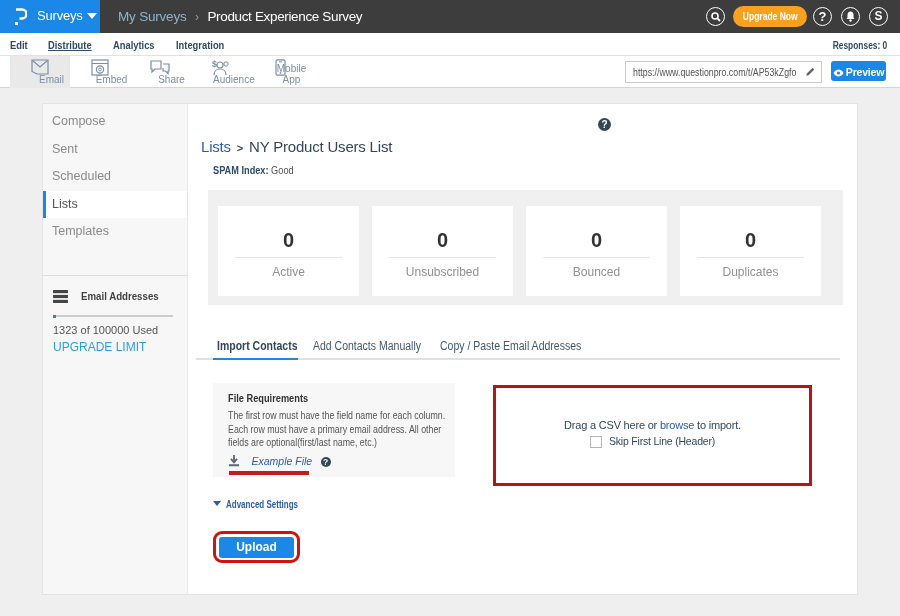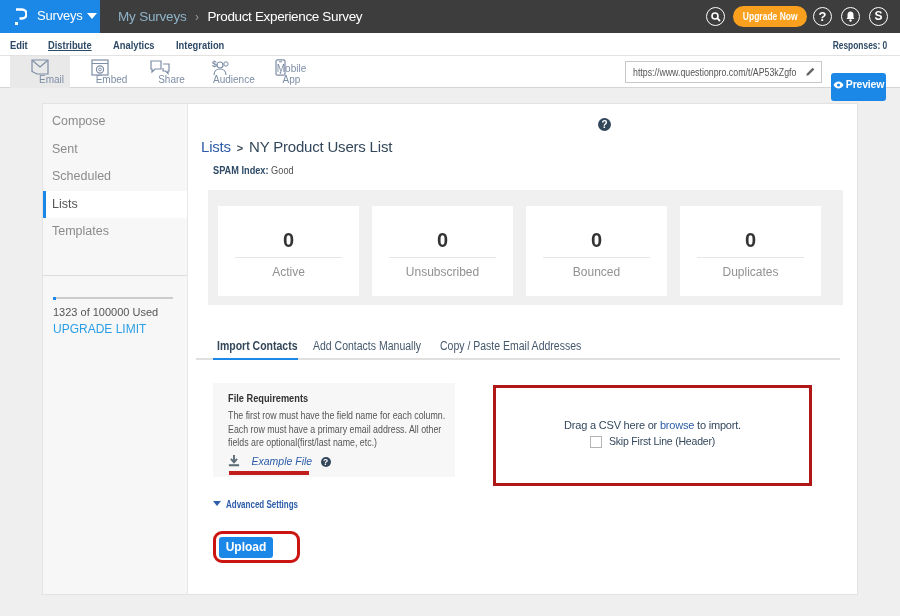--- a/index.html
+++ b/index.html
@@ -26,21 +26,21 @@
 
 
 #toolbar { position:absolute; left:0; top:55px; width:900px; height:33px; background:#fff; border-top:1px solid #e2e2e2; border-bottom:1px solid #d5d5d5; }
 .ttab { position:absolute; top:0; width:60px; height:32px; text-align:center; }
 .ttab .lbl { position:absolute; bottom:3px; width:100%; font-size:10px; color:#7d8da5;padding-left:23px; }
 .ttab svg { margin-top:3px; }
 .ttab.sel { background:#e9e9e9; }
 #urlbox { position:absolute; left:625px; top:5px; width:197px; height:22px; background:#fff; border:1px solid #c9c9c9; font-size:11px; color:#555; line-height:20px; padding-left:7px; overflow:hidden; }
 #urlbox .u { display:inline-block; transform:scaleX(0.8); transform-origin:0 50%; white-space:nowrap; }
 #urlbox svg { position:absolute; right:5px; top:4px; }
-#previewbtn { position:absolute; left:831px; top:5px; width:55px; height:28px; background:#1b87e6; border-radius:3px; color:#fff; font-size:10.5px; font-weight:bold; text-align:center; line-height:22px; letter-spacing:-0.2px;margin-top:12px; }
+#previewbtn { position:absolute; left:831px; top:5px; width:55px; height:20px; background:#1b87e6; border-radius:3px; color:#fff; font-size:10.5px; font-weight:bold; text-align:center; line-height:22px; letter-spacing:-0.2px; }
 
 
 #card { position:absolute; left:42px; top:103px; width:816px; height:492px; background:#fff; border:1px solid #e3e3e3; }
 #sidebar { position:absolute; left:0; top:0; width:145px; height:490px; background:#f7f7f7; border-right:1px solid #e8e8e8; }
 .sitem { position:relative; height:27.5px; line-height:27.5px; padding-left:9px; font-size:12.5px; color:#8b8b8b; }
 .sitem.sel { background:#fff; color:#555; border-left:3px solid #1b87e6; padding-left:6px; }
 #sidebar .menu { padding-top:4px; }
 #sdiv { position:absolute; left:0; top:171px; width:100%; border-top:1px solid #ddd; }
 #eablock { position:absolute; left:10px; top:182px; width:130px; }
 #eatitle { display:inline-block; font-size:11px; font-weight:bold; color:#444; transform:scaleX(0.88); transform-origin:0 50%; white-space:nowrap; }
@@ -83,21 +83,21 @@
 #droparea .l1 { margin-top:31px; text-align:center; font-size:11px; letter-spacing:-0.2px; color:#33475b; }
 #droparea .l1 a { color:#2d5ca8; text-decoration:none; }
 #droparea .l2 { margin-top:4px; text-align:center; font-size:10.5px; letter-spacing:-0.2px; color:#33475b; }
 #droparea .cb { display:inline-block; width:12px; height:12px; border:1px solid #b5b5b5; vertical-align:-3px; margin-right:7px; background:#fff; }
 
 #advanced { position:absolute; left:24px; top:395px; font-size:10px; color:#2d5ca8; font-weight:bold; }
 #advanced .tx { display:inline-block; transform:scaleX(0.8); transform-origin:0 50%; white-space:nowrap; }
 #advanced .ar { display:inline-block; vertical-align:2px; margin-right:5px; width:0; height:0; border-left:4px solid transparent; border-right:4px solid transparent; border-top:5px solid #2d5ca8; }
 
 #uploadring { position:absolute; left:24px; top:427px; width:87px; height:32px; border:3px solid #cc1411; border-radius:9px; }
-#uploadbtn { position:absolute; left:3px; top:2.5px; width:54px; height:21px; background:#1b87e6; border-radius:3px; color:#fff; font-size:12px; font-weight:bold; text-align:center; line-height:21px; }
+#uploadbtn { position:absolute; left:3px; top:2.5px; width:75px; height:21px; background:#1b87e6; border-radius:3px; color:#fff; font-size:12px; font-weight:bold; text-align:center; line-height:21px; }
 </style>
 </head>
 <body>
 <div id="navbar">
   <div id="crumb">My Surveys <span class="sep">›</span> <span class="cur">Product Experience Survey</span></div>
   <div id="logo">
     <svg width="13" height="18" viewBox="0 0 13 18">
       <path d="M2 1.5 H8 A4.5 4.5 0 0 1 8 10.5 H5.5" fill="none" stroke="#fff" stroke-width="2.6"></path>
       <rect x="1" y="14" width="3" height="3" fill="#fff"></rect>
     </svg>
@@ -185,20 +185,28 @@
   <div id="sidebar">
     <div class="menu">
       <div class="sitem">Compose</div>
       <div class="sitem">Sent</div>
       <div class="sitem">Scheduled</div>
       <div class="sitem sel">Lists</div>
       <div class="sitem">Templates</div>
     </div>
     <div id="sdiv"></div>
     <div id="eablock">
+      <div>
+        <svg id="eaicon" width="15" height="13" viewBox="0 0 16 14">
+            <rect x="0" y="0" width="16" height="3.4" fill="#444"></rect>
+            <rect x="0" y="5.3" width="16" height="3.4" fill="#444"></rect>
+            <rect x="0" y="10.6" width="16" height="3.4" fill="#444"></rect>
+          </svg>
+        <span id="eatitle">Email Addresses</span>
+      </div>
       <div id="eabar">
           <div class="fill"></div>
         </div>
       <div id="eaused">1323 of 100000 Used</div>
       <div id="ealimit">UPGRADE LIMIT</div>
     </div>
   </div>
 
   <div id="main">
     <div id="qicon">?</div>

